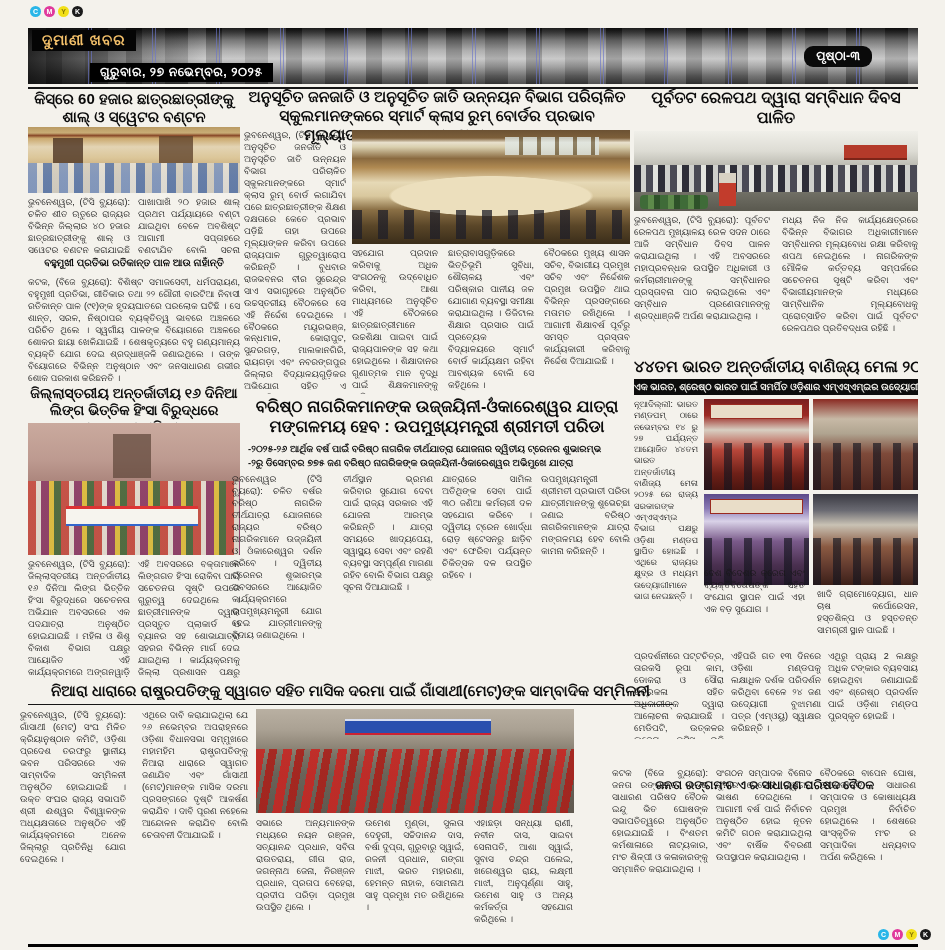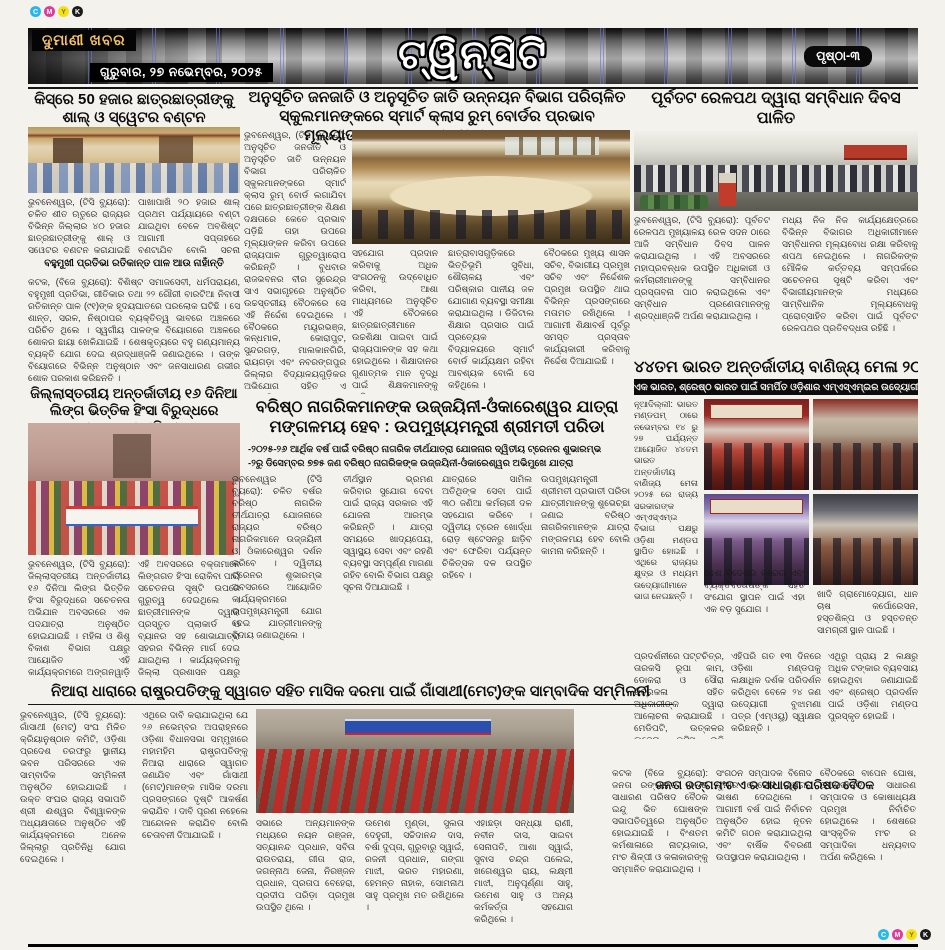--- a/index.html
+++ b/index.html
@@ -68,27 +68,26 @@
   <span class="dot mg">M</span>
   <span class="dot yl">Y</span>
   <span class="dot bk">K</span>
 </div>
 
 <div class="masthead">
   <div class="city"></div>
   <div class="leftdark"></div>
   <div class="guides"></div>
   <div class="brand">ଦୁମାଣୀ ଖବର</div>
-  <div class="twin">ଟ୍ୱିନ୍‌ସିଟି</div>
   <div class="mdate">ଗୁରୁବାର, ୨୭ ନଭେମ୍ବର, ୨୦୨୫</div>
   <div class="plabel">ପୃଷ୍ଠା-୩</div>
 </div>
 <div class="rule" style="left:28px;top:87px;width:890px;height:2px"></div>
 
-<div class="h" style="left:28px;top:90px;width:212px;font-size:15px">କିସ୍ରେ 50 ହଜାର ଛାତ୍ରଛାତ୍ରୀଙ୍କୁ ଶାଲ୍ ଓ ସ୍ୱେଟର ବଣ୍ଟନ</div>
+<div class="h" style="left:28px;top:90px;width:212px;font-size:15px">କିସ୍ରେ 60 ହଜାର ଛାତ୍ରଛାତ୍ରୀଙ୍କୁ ଶାଲ୍ ଓ ସ୍ୱେଟର ବଣ୍ଟନ</div>
 <div class="ph ph-shawl" style="left:28px;top:127px;width:212px;height:66px">
   <i class="door1"></i>
     <i class="door2"></i>
     <i class="kids"></i>
 </div>
 <div class="c" style="left:28px;top:197px;width:102px;height:56px">ଭୁବନେଶ୍ୱର, (ଟିସି ବ୍ୟୁରୋ): ଚଳିତ ଶୀତ ଋତୁରେ ରାଜ୍ୟର ବିଭିନ୍ନ ଜିଲ୍ଲାର ୪୦ ହଜାର ଛାତ୍ରଛାତ୍ରୀଙ୍କୁ ଶାଲ୍ ଓ ସ୍ୱେଟର ବଣ୍ଟନ କରାଯାଇଛି ।</div>
 <div class="c" style="left:138px;top:197px;width:102px;height:56px">ପାଖାପାଖି ୨୦ ହଜାର ଶାଲ୍ ପ୍ରଥମ ପର୍ଯ୍ୟାୟରେ ବଣ୍ଟା ଯାଇଥିବା ବେଳେ ଅବଶିଷ୍ଟ ଆଗାମୀ ସପ୍ତାହରେ ବଣ୍ଟାଯିବ ବୋଲି ସୂଚନା ଦିଆଯାଇଛି ।</div>
 
 <div class="h" style="left:28px;top:257px;width:212px;font-size:10px">ବହୁମୁଖୀ ପ୍ରତିଭା ରତିକାନ୍ତ ପାଳ ଆଉ ନାହାଁନ୍ତି</div>
 <div class="c" style="left:28px;top:277px;width:212px;height:104px">କଟକ, (ବିଜେ ବ୍ୟୁରୋ): ବିଶିଷ୍ଟ ସମାଜସେବୀ, ଧର୍ମପରାୟଣ, ବହୁମୁଖୀ ପ୍ରତିଭା, ଗୀତିକାର ତଥା ୨୨ ଗୌରୀ ବାରଟିଆ ନିବାସୀ ରତିକାନ୍ତ ପାଳ (୯୧)ଙ୍କ ହୃଦୟଘାତରେ ପରଲୋକ ଘଟିଛି । ସେ ଶାନ୍ତ, ସରଳ, ନିଷ୍ଠାପର ବ୍ୟକ୍ତିତ୍ୱ ଭାବରେ ଅଞ୍ଚଳରେ ପରିଚିତ ଥିଲେ । ସ୍ୱର୍ଗୀୟ ପାଳଙ୍କ ବିୟୋଗରେ ଅଞ୍ଚଳରେ ଶୋକର ଛାୟା ଖେଳିଯାଇଛି । ଶେଷକୃତ୍ୟରେ ବହୁ ଗଣ୍ୟମାନ୍ୟ ବ୍ୟକ୍ତି ଯୋଗ ଦେଇ ଶ୍ରଦ୍ଧାଞ୍ଜଳି ଜଣାଇଥିଲେ । ତାଙ୍କ ବିୟୋଗରେ ବିଭିନ୍ନ ଅନୁଷ୍ଠାନ ଏବଂ ଜନସାଧାରଣ ଗଭୀର ଶୋକ ପ୍ରକାଶ କରିଛନ୍ତି ।</div>

